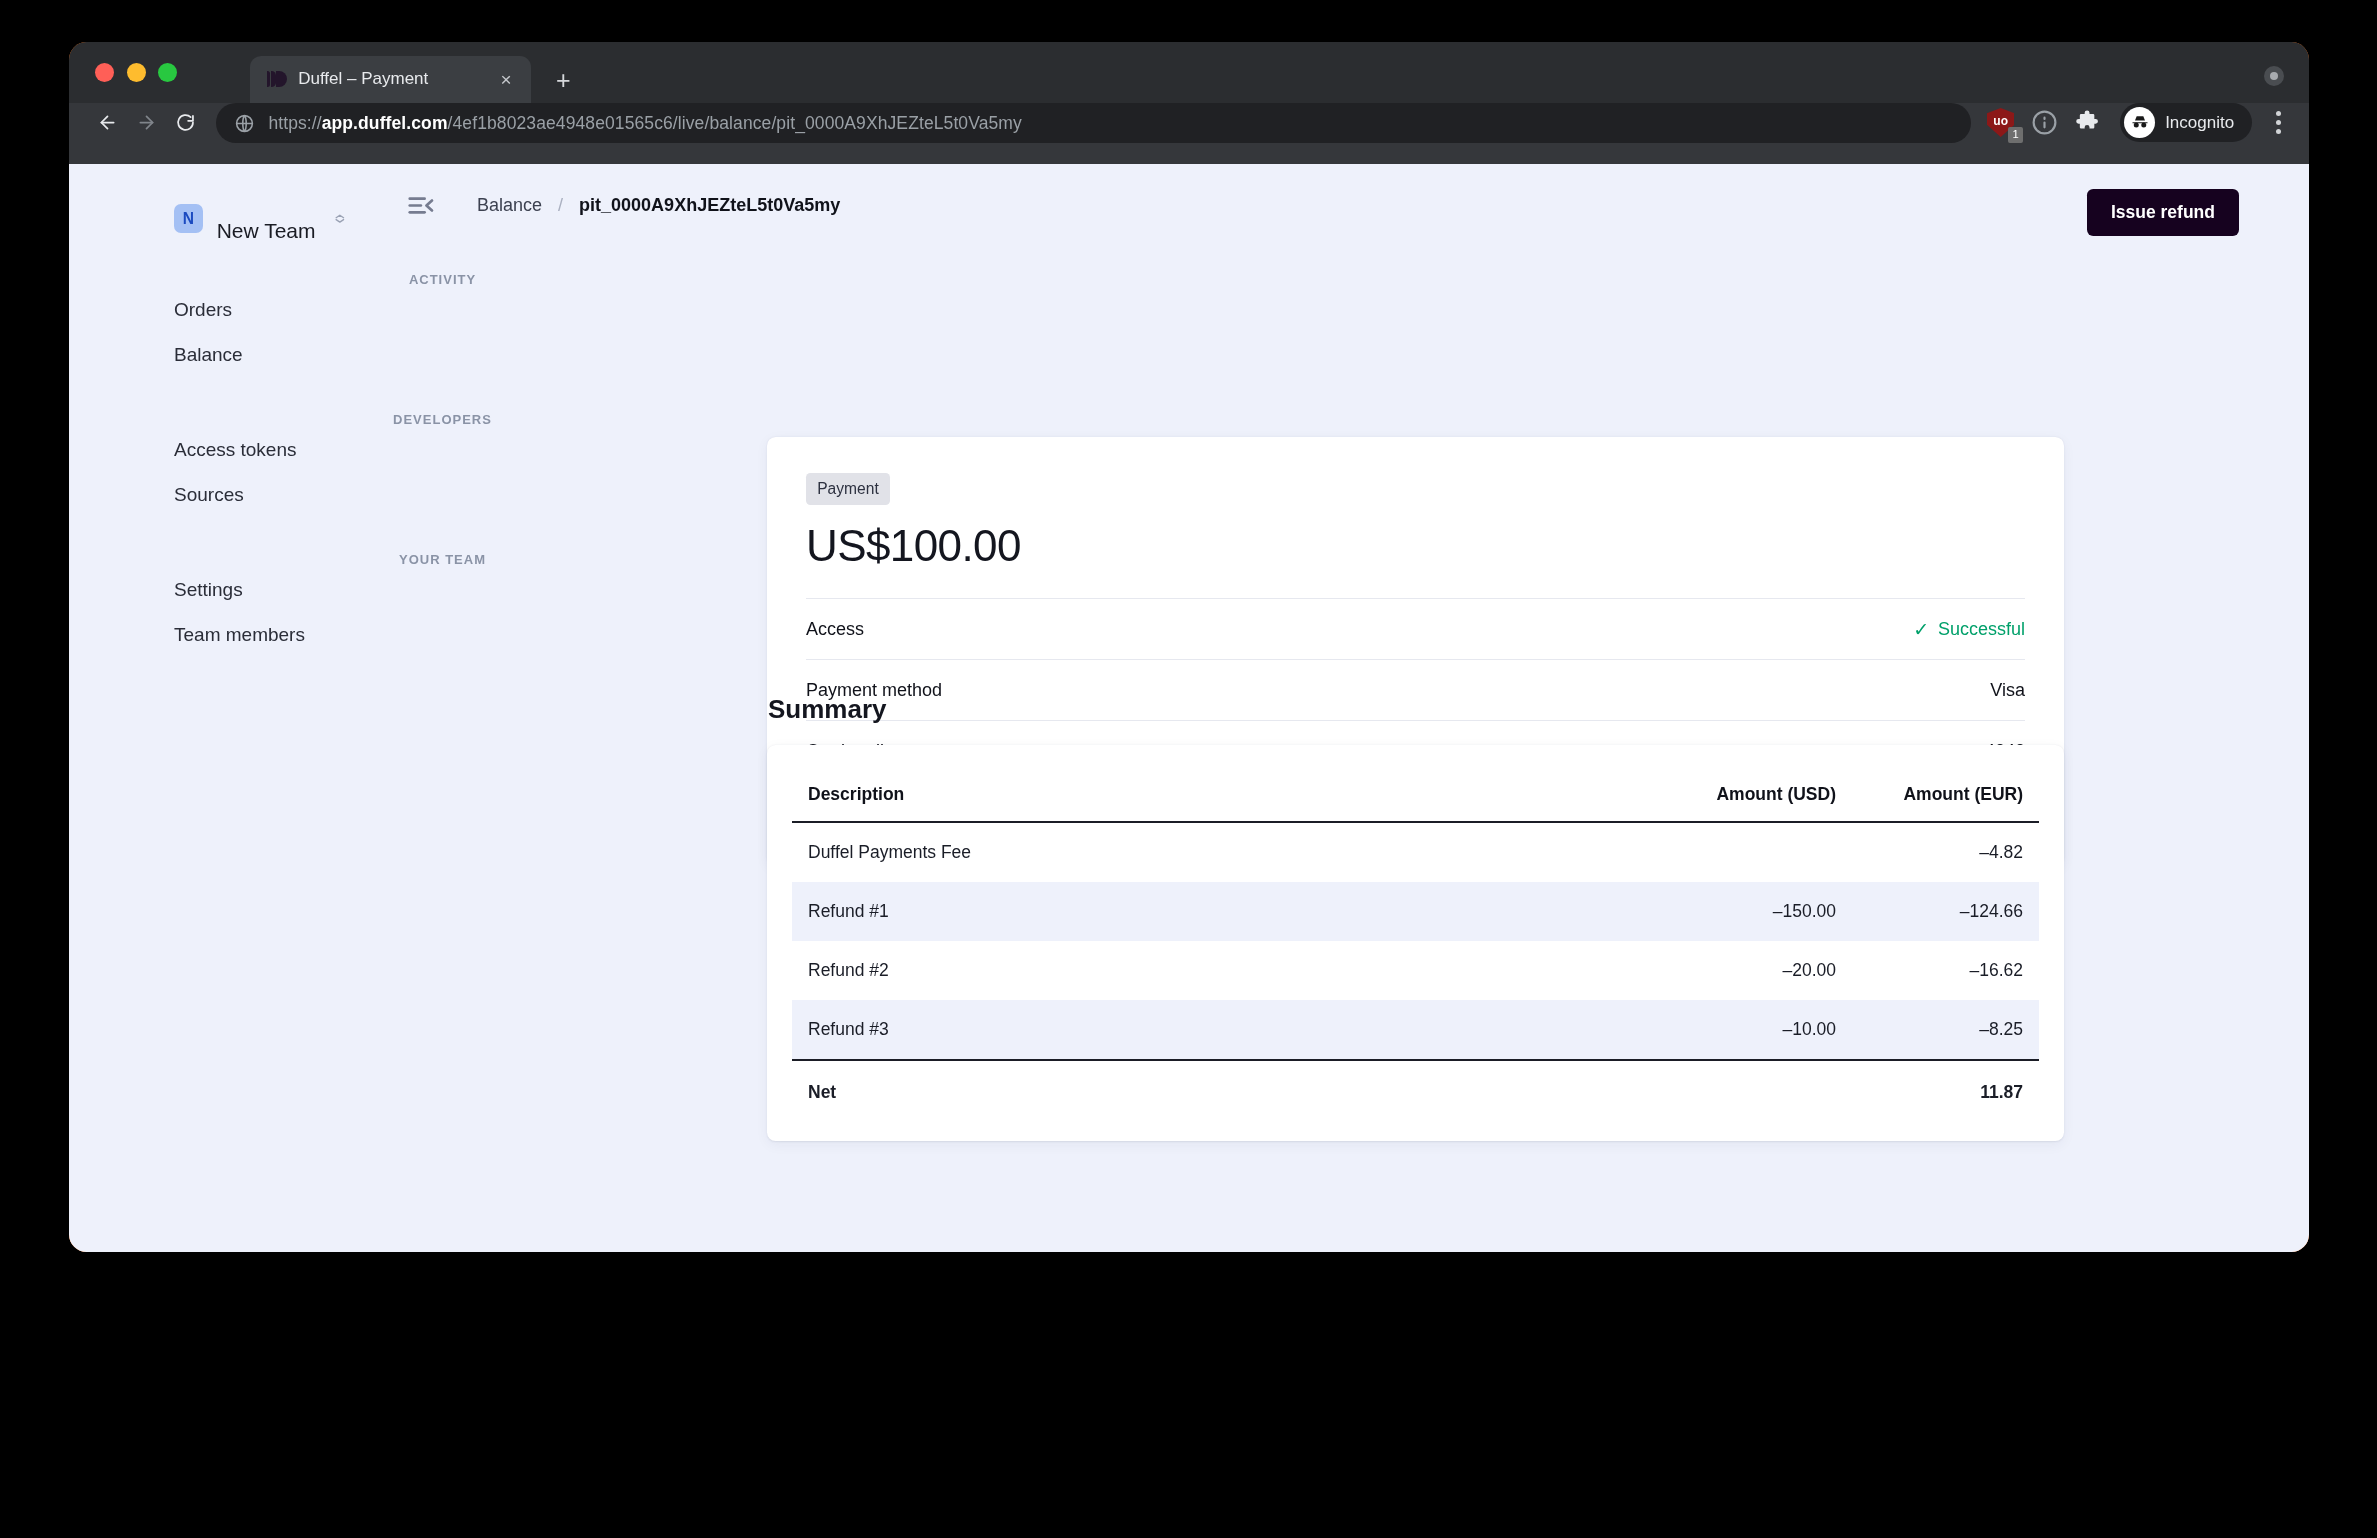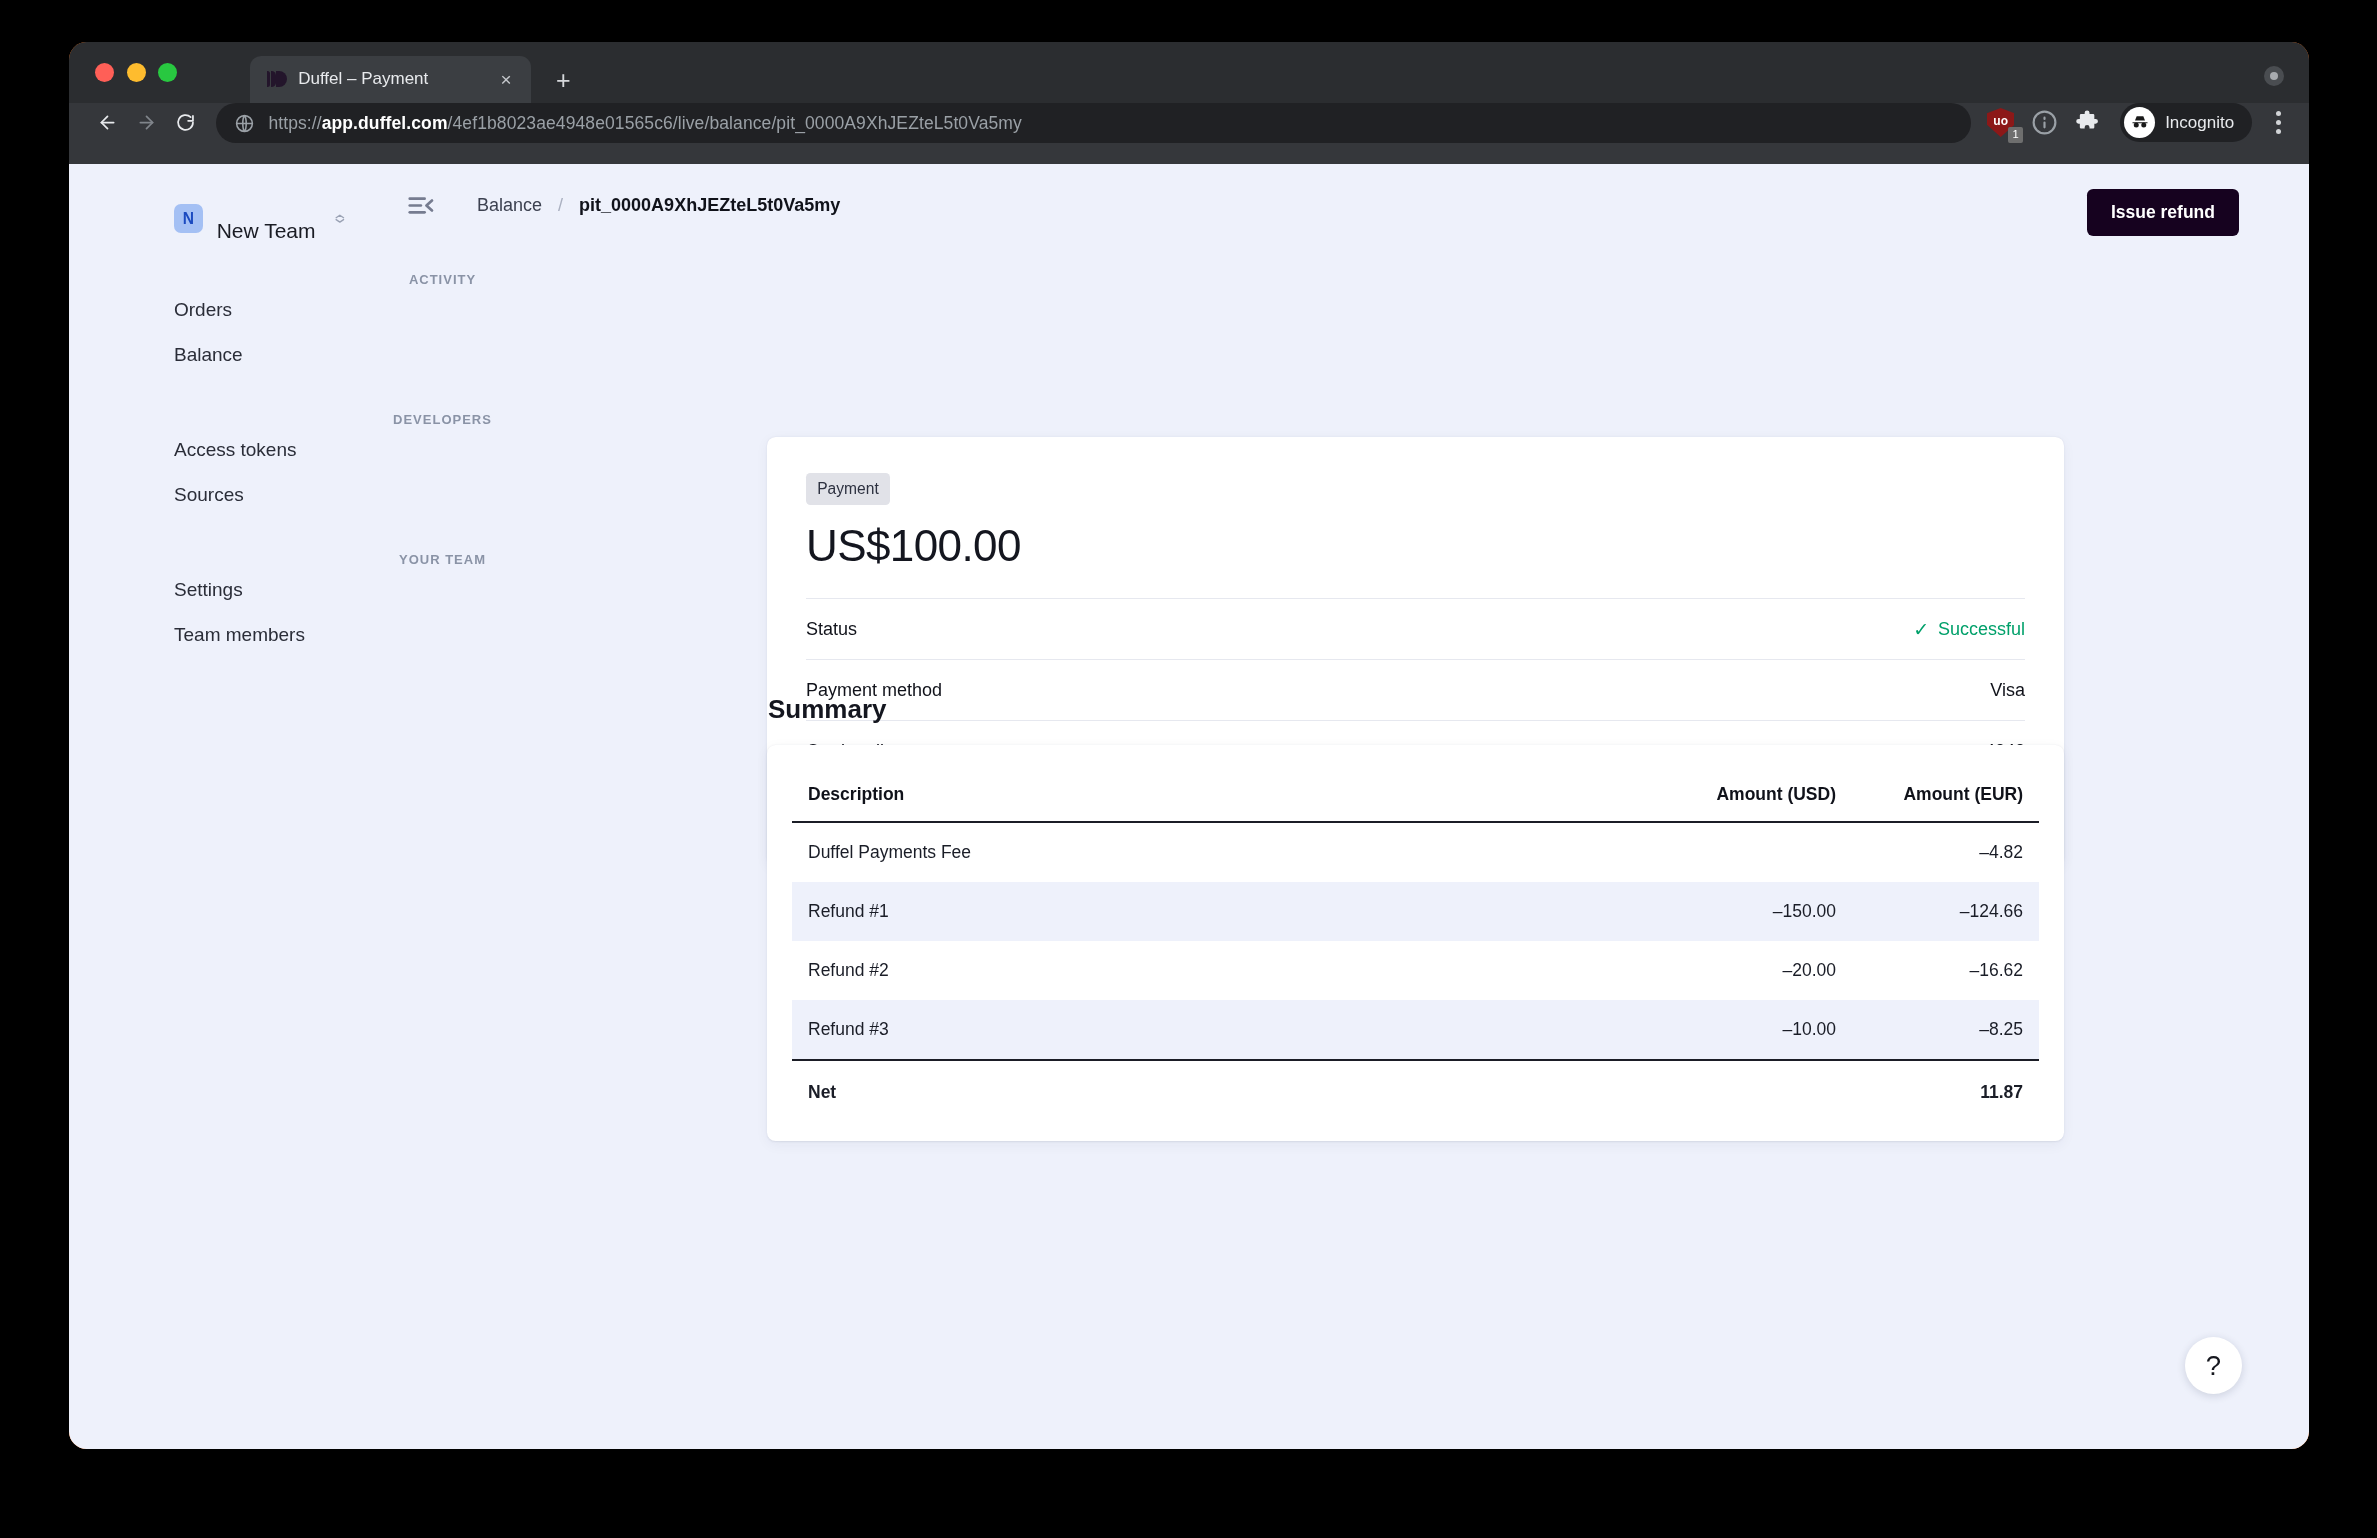--- a/index.html
+++ b/index.html
@@ -11,21 +11,21 @@
     font-family: "Liberation Sans", sans-serif;
     overflow: hidden;
   }
 
   
   .browser-window {
     position: absolute;
     left: 69px;
     top: 42px;
     width: 2240px;
-    height: 1407px;
+    height: 1210px;
     background: #f97316;
     border-radius: 17.5px;
     overflow: hidden;
     box-shadow: 0 7.5px 37px rgba(0,0,0,.55);
   }
 
   
   .tab-strip {
     position: relative;
     height: 61px;
@@ -547,21 +547,21 @@
       <button class="issue-refund-btn">Issue refund</button>
     </div>
 
     <main class="content">
 
       <section class="card card-payment">
         <span class="badge-payment">Payment</span>
         <div class="amount-big">US$100.00</div>
 
         <div class="detail-row">
-          <span class="detail-label">Status</span>
+          <span class="detail-label">Access</span>
           <span class="status-value">
             <span class="status-check">✓</span>
             <span>Successful</span>
           </span>
         </div>
         <div class="detail-row">
           <span class="detail-label">Payment method</span>
           <span class="detail-value">Visa</span>
         </div>
         <div class="detail-row">

